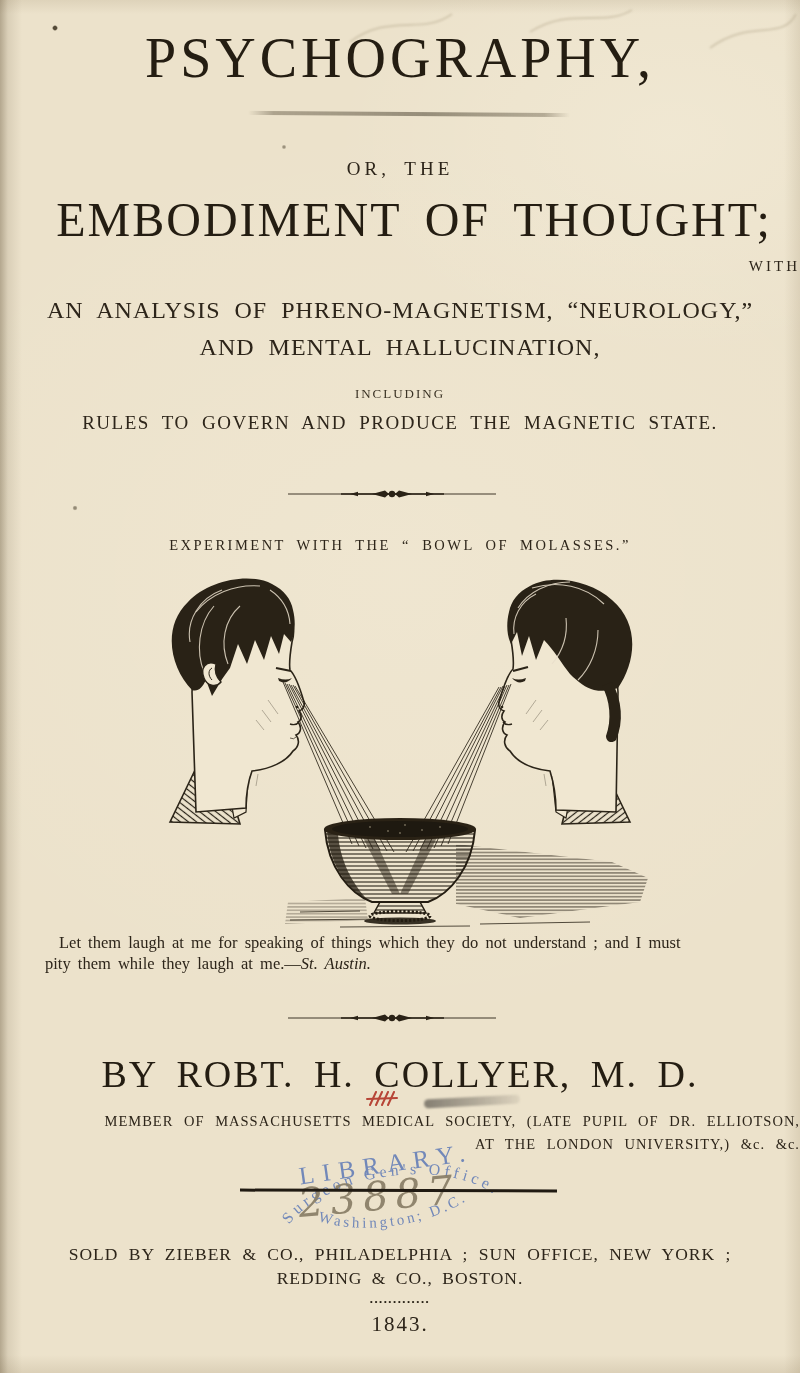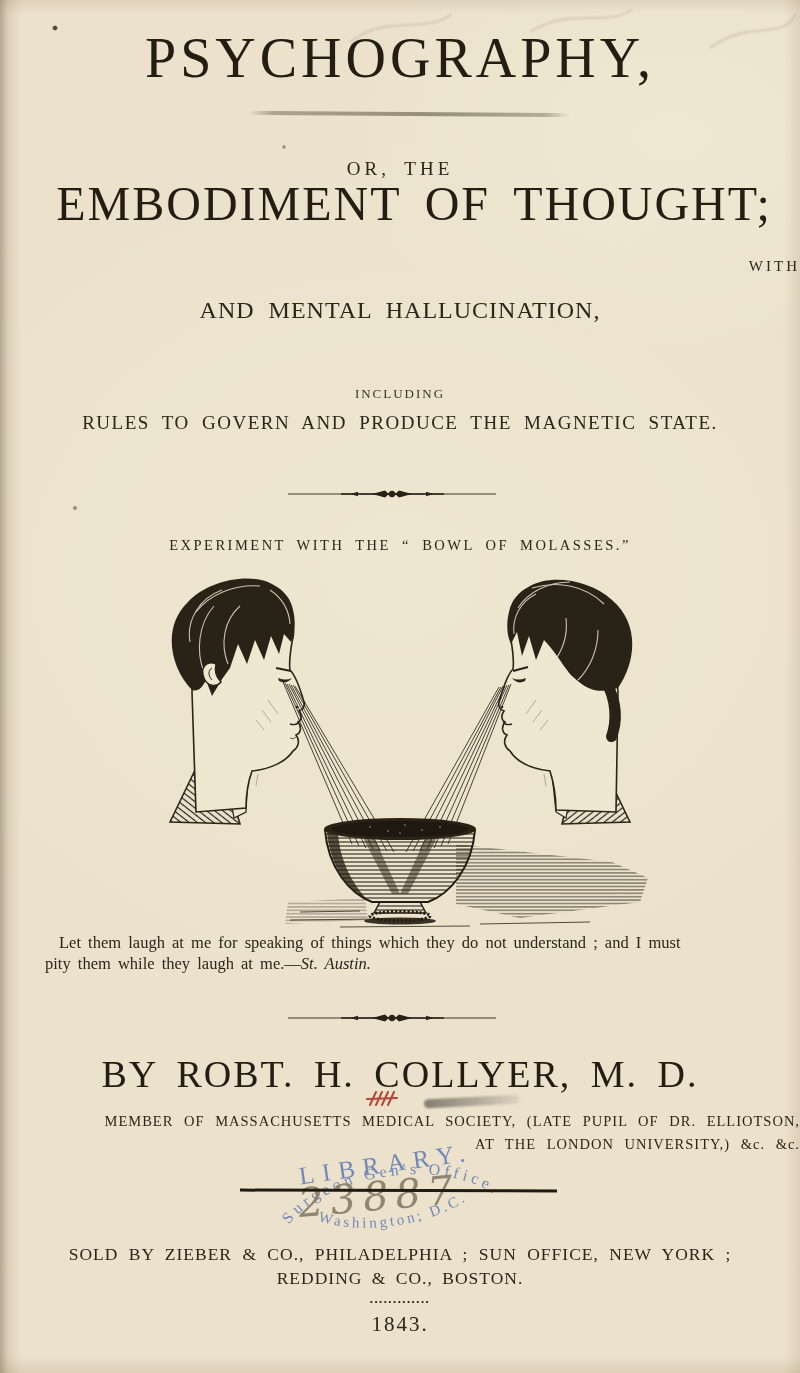--- a/index.html
+++ b/index.html
@@ -19,21 +19,21 @@
     font-family:"Liberation Serif", serif;
     color:#2d251a;
   }
   .abs{position:absolute;}
   .ctr{left:0;right:0;text-align:center;}
   .title{top:26px;font-size:56px;letter-spacing:4px;word-spacing:8px;color:#241d12;}
   .pencil-underline{left:248px;top:112px;width:322px;height:4px;border-radius:2px;
     background:linear-gradient(90deg, rgba(110,100,80,0), rgba(110,100,80,.5) 8%, rgba(92,84,66,.6) 55%, rgba(110,100,80,.45) 92%, rgba(110,100,80,0));
     transform:rotate(.4deg);filter:blur(.4px);}
   .or-the{top:126px;font-size:19px;letter-spacing:4px;word-spacing:6px;margin-top:32px;}
-  .subtitle{top:176px;font-size:48px;letter-spacing:2px;word-spacing:10px;color:#241d12;padding-left:28px;}
+  .subtitle{top:192px;font-size:48px;letter-spacing:2px;word-spacing:10px;color:#241d12;padding-left:28px;}
   .with-label{top:258px;font-size:15px;letter-spacing:3px;text-align:right;}
   .analysis{top:292px;font-size:24px;letter-spacing:1px;word-spacing:7px;line-height:37px;}
   .including{top:386px;font-size:13px;letter-spacing:2px;color:#3a3224;}
   .rules{top:412px;font-size:19px;letter-spacing:1.5px;word-spacing:6px;}
   .divider1{left:286px;top:486px;}
   .divider2{left:286px;top:1010px;}
   .caption{top:537px;font-size:14.5px;letter-spacing:2.5px;word-spacing:5px;}
   .engraving{left:100px;top:572px;}
   .quote{left:45px;top:932px;width:708px;font-size:16.5px;line-height:21px;text-indent:14px;margin:0;word-spacing:3px;}
   .author{top:1052px;font-size:38px;letter-spacing:2px;word-spacing:8px;color:#241d12;}
@@ -64,20 +64,21 @@
     </g>
   </svg>
 
   <div class="abs ctr title">PSYCHOGRAPHY,</div>
   <div class="abs pencil-underline"></div>
   <div class="abs ctr or-the">OR, THE</div>
   <div class="abs ctr subtitle">EMBODIMENT OF THOUGHT;</div>
   <div class="abs ctr with-label">WITH</div>
 
   <div class="abs ctr analysis">
+    <div>AN ANALYSIS OF PHRENO-MAGNETISM, “NEUROLOGY,”</div>
     <div>AND MENTAL HALLUCINATION,</div>
   </div>
 
   <div class="abs ctr including">INCLUDING</div>
   <div class="abs ctr rules">RULES TO GOVERN AND PRODUCE THE MAGNETIC STATE.</div>
 
   <svg class="abs divider1" width="212" height="16" viewBox="0 0 212 16">
     <g fill="#2a2216" stroke="#2a2216">
       <line x1="2" y1="8" x2="210" y2="8" stroke-width=".9"></line>
       <line x1="55" y1="8" x2="158" y2="8" stroke-width="1.5"></line>

